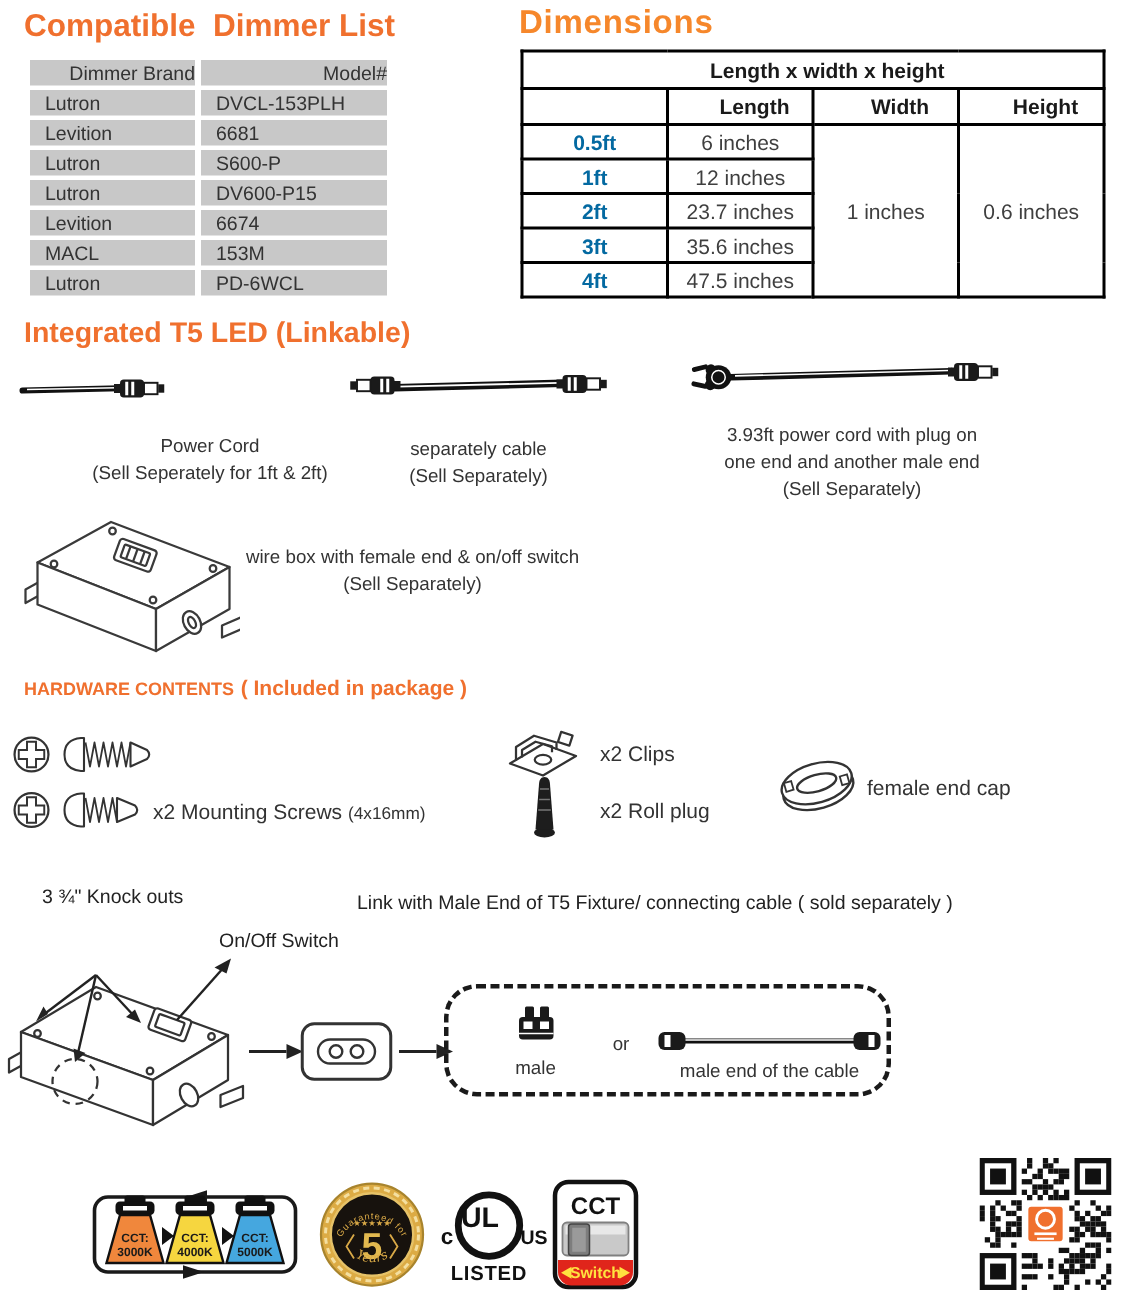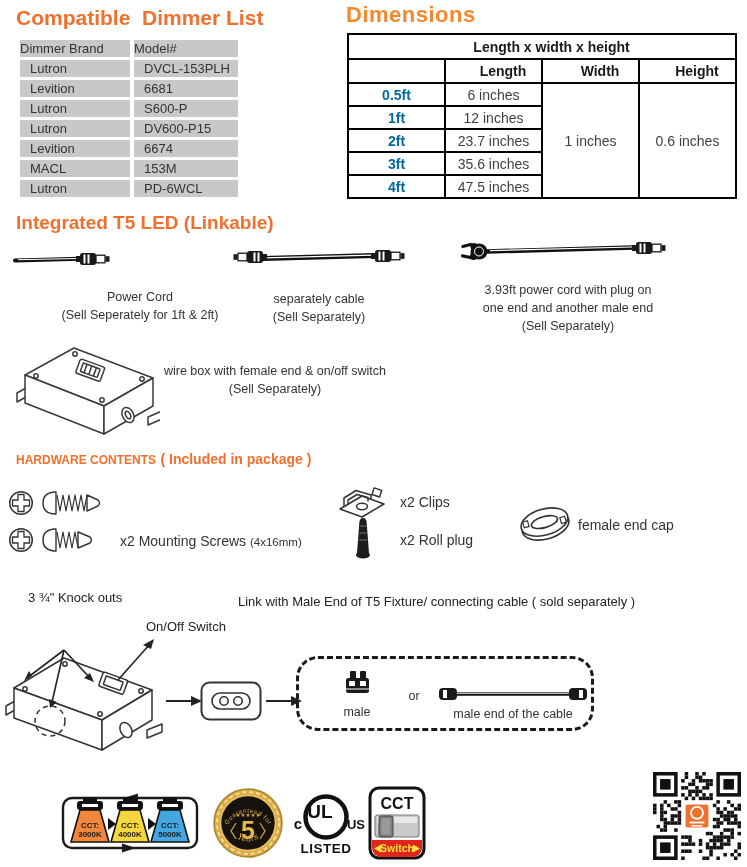--- a/index.html
+++ b/index.html
@@ -5,22 +5,22 @@
   html,body{margin:0;padding:0;background:#fff;}
   .canvas{position:relative;width:747px;height:867px;background:#fff;
           font-family:"Liberation Sans",sans-serif;color:#333;overflow:hidden;}
   .abs{position:absolute;}
   .h1{font-size:21px;font-weight:bold;color:#F0702E;white-space:pre;}
   .h1-round{font-size:22px;font-weight:bold;color:#F6872B;letter-spacing:.5px;}
   
   .drow{display:flex;gap:4px;margin-bottom:3px;}
   .dcell{background:#C8C8C8;height:17px;line-height:17px;font-size:13px;color:#333;
          padding-left:10px;box-sizing:border-box;}
-  .c1{width:110px}.c2{width:104px}
-  .hdrcell{text-align:left;padding-left:0;}
+  .c1{width:110px}.c2{width:124px}
+  .hdrcell{text-align:right;padding-left:0;}
   
   table.dims{border-collapse:collapse;table-layout:fixed;}
   table.dims th,table.dims td{border:2px solid #000;font-size:14px;text-align:center;
          padding:0;height:21px;overflow:hidden;}
   table.dims th{font-weight:bold;color:#1a1a1a;padding-left:19px;}
   table.dims td.sz{font-weight:bold;color:#0369a1;}
   table.dims td.val{color:#3f3f3f;}
   
   .cap{font-size:12.5px;color:#333;text-align:center;line-height:1.45;}
   .lbl{font-size:14px;color:#333;}
@@ -202,21 +202,21 @@
 
   <svg class="abs" style="left:8px;top:527px" width="26" height="26" viewBox="0 0 26 26" fill="#fff" stroke="#333" stroke-width="1.5">
     <circle cx="13" cy="13" r="11.3"></circle>
     <path d="M10,4.5 L16,4.5 L16,10 L21.5,10 L21.5,16 L16,16 L16,21.5 L10,21.5 L10,16 L4.5,16 L4.5,10 L10,10 Z" stroke-width="1.3"></path>
   </svg>
   <svg class="abs" style="left:40px;top:527px" width="56" height="26" viewBox="0 0 56 26" fill="#fff" stroke="#333" stroke-width="1.4" stroke-linejoin="round">
     <path d="M14,2 Q3,3 3,13 Q3,23 14,24 L16,24 L16,2 Z"></path>
     <path d="M17,5 l3,16 l3,-16 l3,16 l3,-16 l3,16 l3,-16 l3,16" fill="none" stroke-width="1.2"></path>
     <path d="M38,5 L50,10 Q53,13 50,16 L38,21 Z"></path>
   </svg>
-  <div class="abs lbl" style="left:120px;top:533px"><span>x2 Mounting Screws</span> <small>(4x16mm)</small></div>
+  <div class="abs lbl" style="left:102px;top:533px"><span>x2 Mounting Screws</span> <small>(4x16mm)</small></div>
 
   <svg class="abs" style="left:336px;top:485px" width="52" height="34" viewBox="0 0 52 34" fill="#fff" stroke="#333" stroke-width="1.5" stroke-linejoin="round">
     <polygon points="4,24 26,11 48,19 26,32"></polygon>
     <ellipse cx="26" cy="21.5" rx="5.5" ry="3.2"></ellipse>
     <polyline points="8,22 8,13 20,5.5 35,10 35,15" fill="none"></polyline>
     <polyline points="12,20 12,15 21,9.5 32,12.5 32,16.5" fill="none"></polyline>
     <rect x="37" y="4" width="8" height="7" transform="rotate(18 41 7)"></rect>
   </svg>
   <div class="abs lbl" style="left:400px;top:494px">x2 Clips</div>
 

